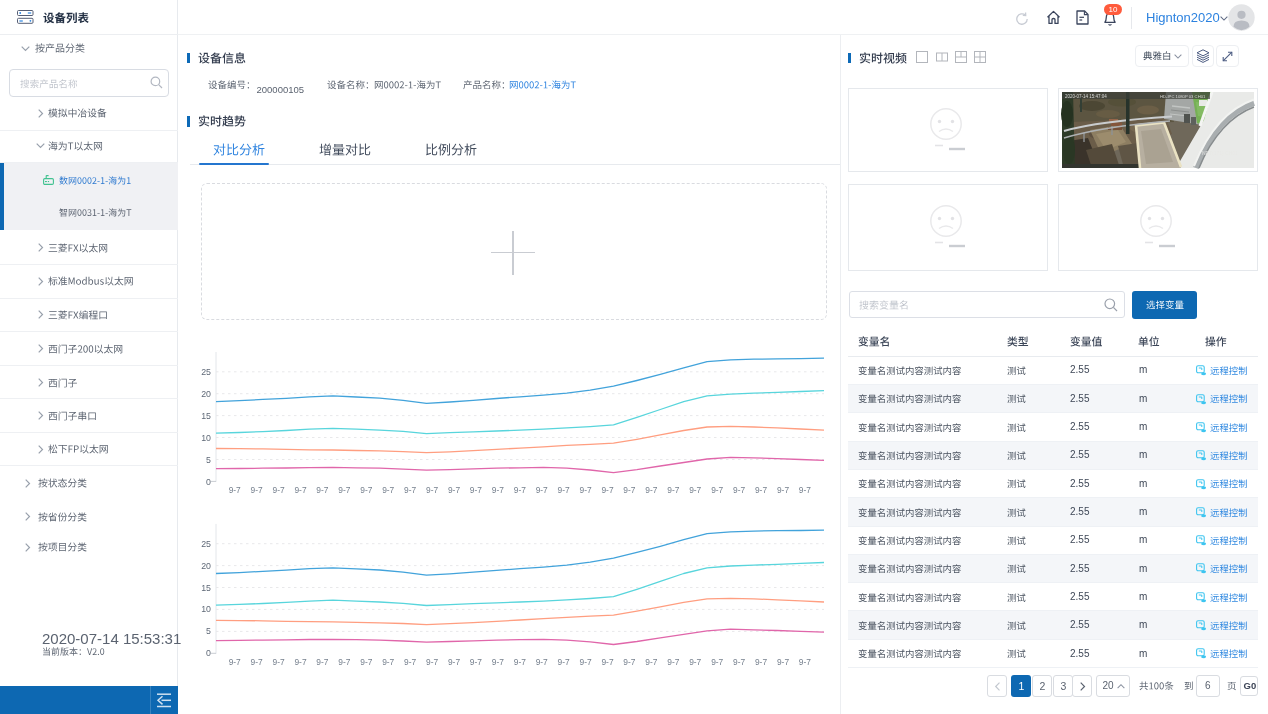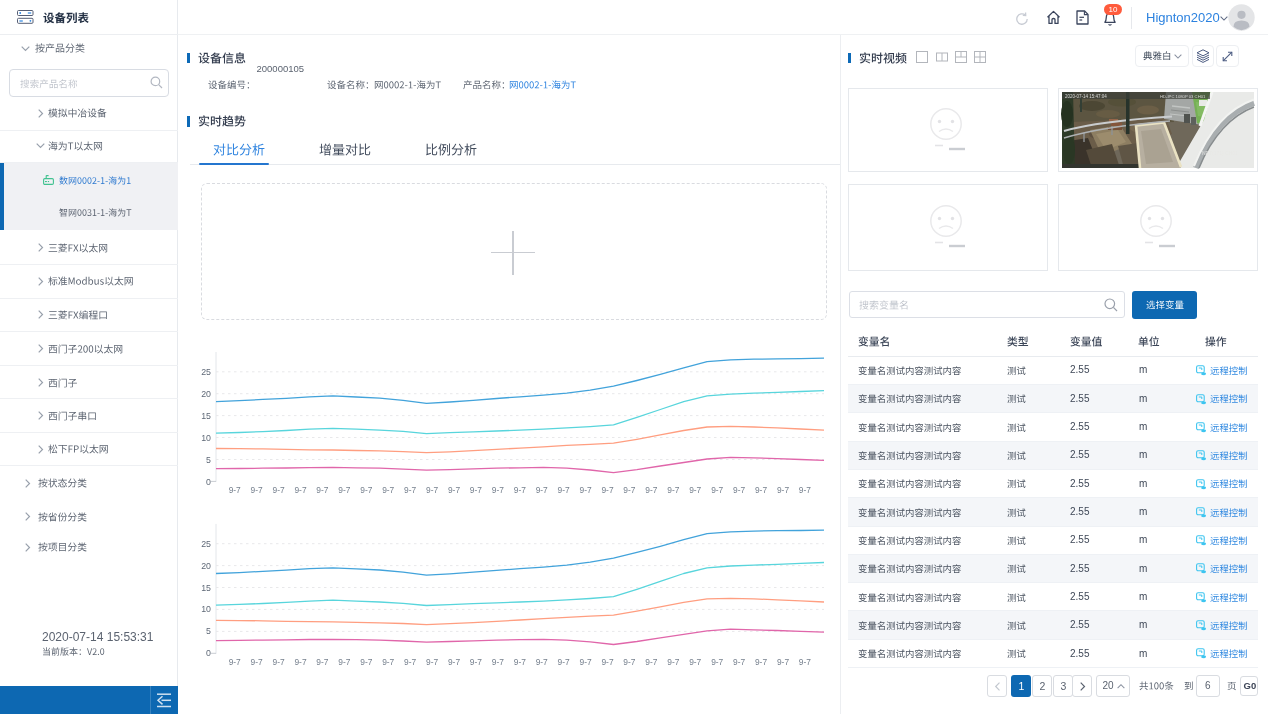--- a/index.html
+++ b/index.html
@@ -122,21 +122,21 @@
   </svg>
 <svg style="position:absolute;left:38.0px;top:511.6px;fill:#5b6370;" width="49.0" height="9.8" viewBox="0 -80 5000 1000">
     <use href="#s16"></use>
   </svg>
 <svg class="abs" style="left:25px;top:542.5px" width="5.5" height="9" viewBox="0 0 5.5 9">
     <path d="M0.7 0.7 L4.5 4.5 L0.7 8.3" fill="none" stroke="#98a0ac" stroke-width="1.2"></path>
   </svg>
 <svg style="position:absolute;left:38.0px;top:542.1px;fill:#5b6370;" width="49.0" height="9.8" viewBox="0 -80 5000 1000">
     <use href="#s17"></use>
   </svg>
-<div class="txt" style="left:42px;top:630.8px;font-size:12px;color:#5b6370;font-weight:normal;text-align:right;">2020-07-14 15:53:31</div>
+<div class="txt" style="left:42px;top:630.8px;font-size:15px;color:#5b6370;font-weight:normal;text-align:right;">2020-07-14 15:53:31</div>
 <svg style="position:absolute;left:42.0px;top:646.9px;fill:#5b6370;" width="62.7" height="9" viewBox="0 -80 6963 1000">
     <use href="#s18"></use>
   </svg>
 <div class="abs" style="left:0px;top:686px;width:178px;height:28px;background:#0d68b2"></div>
 <div class="abs" style="left:150px;top:686px;width:1px;height:28px;background:rgba(255,255,255,0.18)"></div>
 <svg class="abs" style="left:156px;top:692.5px" width="16" height="15" viewBox="0 0 16 15">
 <line x1="1" y1="1.2" x2="15" y2="1.2" stroke="#cfe0f0" stroke-width="1.5"></line>
 <line x1="1" y1="13.5" x2="15" y2="13.5" stroke="#cfe0f0" stroke-width="1.5"></line>
 <line x1="5.5" y1="7.3" x2="15" y2="7.3" stroke="#cfe0f0" stroke-width="1.5"></line>
 <path d="M6.5 3.2 L2 7.3 L6.5 11.4" fill="none" stroke="#cfe0f0" stroke-width="1.5"></path>
@@ -170,21 +170,21 @@
 <circle cx="13.5" cy="10.8" r="4.1" fill="#b9bcc3"></circle>
 <path d="M5.5 22.8 Q5.5 16.4 13.5 16.4 Q21.5 16.4 21.5 22.8 Q17.5 26.2 13.5 26.2 Q9.5 26.2 5.5 22.8 Z" fill="#b9bcc3"></path>
 </svg>
 <div class="abs" style="left:187px;top:52.5px;width:3px;height:10.5px;background:#0d6ab7"></div>
 <svg style="position:absolute;left:198.0px;top:51.5px;fill:#333c4e;" width="48.0" height="12" viewBox="0 -80 4000 1000">
     <use href="#s19"></use>
   </svg>
 <svg style="position:absolute;left:208.0px;top:79.8px;fill:#5b6370;" width="47.5" height="9.5" viewBox="0 -80 5000 1000">
     <use href="#s20"></use>
   </svg>
-<div class="txt" style="left:256.5px;top:64px;font-size:9.5px;color:#5b6370;font-weight:normal;">200000105</div>
+<div class="txt" style="left:256.5px;top:85px;font-size:9.5px;color:#5b6370;font-weight:normal;">200000105</div>
 <svg style="position:absolute;left:326.5px;top:79.8px;fill:#5b6370;" width="47.5" height="9.5" viewBox="0 -80 5000 1000">
     <use href="#s21"></use>
   </svg>
 <svg style="position:absolute;left:374.0px;top:79.8px;fill:#5b6370;" width="67.1" height="9.5" viewBox="0 -80 7068 1000">
     <use href="#s22"></use>
   </svg>
 <svg style="position:absolute;left:463.0px;top:79.8px;fill:#5b6370;" width="47.5" height="9.5" viewBox="0 -80 5000 1000">
     <use href="#s23"></use>
   </svg>
 <svg style="position:absolute;left:509.0px;top:79.8px;fill:#2c82df;" width="67.1" height="9.5" viewBox="0 -80 7068 1000">

